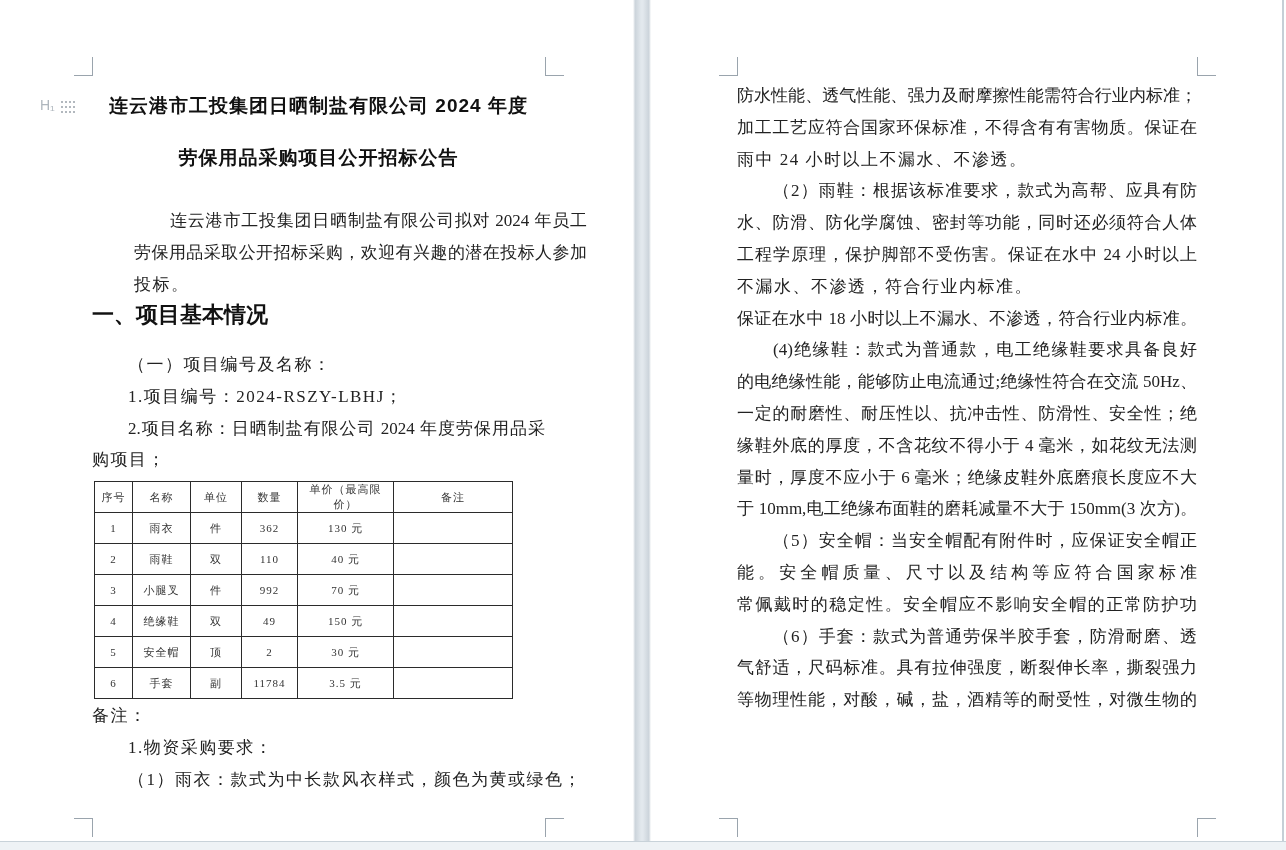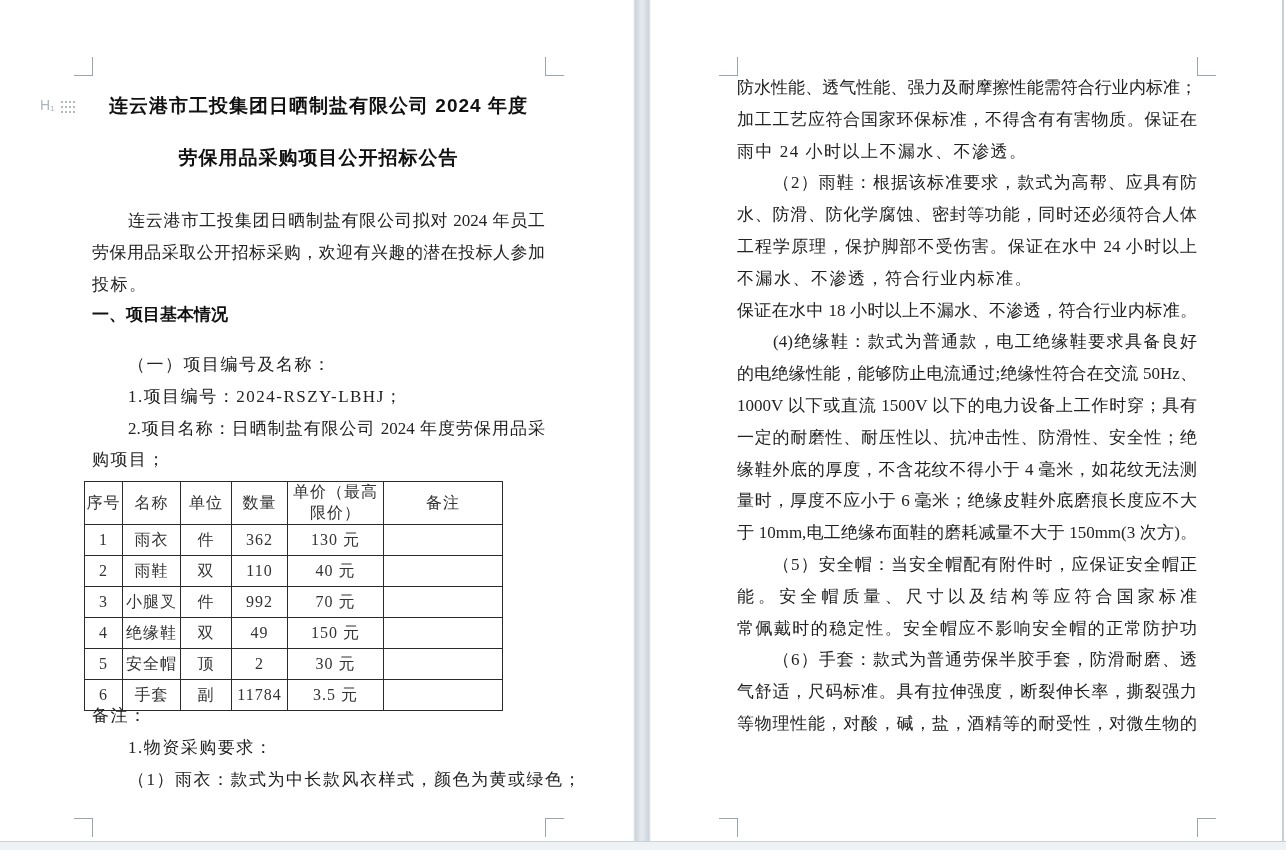--- a/index.html
+++ b/index.html
@@ -38,35 +38,35 @@
   .doc-title{
     position:absolute;left:92px;width:453px;text-align:center;
     font-family:"Liberation Sans","DejaVu Sans",sans-serif;
     font-weight:700;font-size:19px;color:#111;letter-spacing:1px;white-space:nowrap;
   }
   .t1{top:93px;} .t2{top:145px;}
 
   
   .tcol{position:absolute;font-size:17px;line-height:31.8px;color:#222;}
   .p1col{left:92px;width:453px;}
-  .p2col{left:86px;width:460px;top:72px;}
+  .p2col{left:86px;width:460px;top:80px;}
   .line{letter-spacing:1.5px;white-space:nowrap;}
   .line.fill{white-space:normal;text-align:justify;text-align-last:justify;letter-spacing:0;text-justify:inter-character;}
   .line.ind{text-indent:36px;}
-  .sec{font-family:"Liberation Sans","DejaVu Sans",sans-serif;font-weight:700;font-size:17px;color:#111;}
-
-  .intro{top:205px;}
+  .sec{font-family:"Liberation Sans","DejaVu Sans",sans-serif;font-weight:700;font-size:22px;color:#111;}
+
+  .intro{top:205px;margin-left:42px;}
   .sechead{position:absolute;left:92px;top:299px;line-height:31.8px;}
   .items{top:329px;margin-top:20px;}
   .notes{top:700px;}
 
   
   table.goods{
-    position:absolute;left:84px;top:481px;width:418px;border-collapse:collapse;
-    table-layout:fixed;font-size:16px;color:#333;border-radius:20px;
+    position:absolute;left:94px;top:481px;width:418px;border-collapse:collapse;
+    table-layout:fixed;font-size:11px;color:#333;border-radius:20px;
   }
   table.goods td,table.goods th{
     border:1px solid #2b2b2b;height:30px;text-align:center;vertical-align:middle;
     font-weight:normal;padding:0;letter-spacing:1px;overflow:hidden;
   }
   col.c0{width:38px;} col.c1{width:58px;} col.c2{width:51px;}
   col.c3{width:56px;} col.c4{width:96px;} col.c5{width:119px;}
 </style>
 </head>
 <body>
@@ -199,21 +199,20 @@
     <div class="line fill">防水性能、透气性能、强力及耐摩擦性能需符合行业内标准；</div>
     <div class="line fill">加工工艺应符合国家环保标准，不得含有有害物质。保证在</div>
     <div class="line">雨中 24 小时以上不漏水、不渗透。</div>
     <div class="line fill ind">（2）雨鞋：根据该标准要求，款式为高帮、应具有防</div>
     <div class="line fill">水、防滑、防化学腐蚀、密封等功能，同时还必须符合人体</div>
     <div class="line fill">工程学原理，保护脚部不受伤害。保证在水中 24 小时以上</div>
     <div class="line">不漏水、不渗透，符合行业内标准。</div>
     <div class="line fill">保证在水中 18 小时以上不漏水、不渗透，符合行业内标准。</div>
     <div class="line fill ind">(4)绝缘鞋：款式为普通款，电工绝缘鞋要求具备良好</div>
     <div class="line fill">的电绝缘性能，能够防止电流通过;绝缘性符合在交流 50Hz、</div>
-    <div class="line fill">1000V 以下或直流 1500V 以下的电力设备上工作时穿；具有</div>
     <div class="line fill">一定的耐磨性、耐压性以、抗冲击性、防滑性、安全性；绝</div>
     <div class="line fill">缘鞋外底的厚度，不含花纹不得小于 4 毫米，如花纹无法测</div>
     <div class="line fill">量时，厚度不应小于 6 毫米；绝缘皮鞋外底磨痕长度应不大</div>
     <div class="line fill">于 10mm,电工绝缘布面鞋的磨耗减量不大于 150mm(3 次方)。</div>
     <div class="line fill ind">（5）安全帽：当安全帽配有附件时，应保证安全帽正</div>
     <div class="line fill">能。安全帽质量、尺寸以及结构等应符合国家标准</div>
     <div class="line fill">常佩戴时的稳定性。安全帽应不影响安全帽的正常防护功</div>
     <div class="line fill ind">（6）手套：款式为普通劳保半胶手套，防滑耐磨、透</div>
     <div class="line fill">气舒适，尺码标准。具有拉伸强度，断裂伸长率，撕裂强力</div>
     <div class="line fill">等物理性能，对酸，碱，盐，酒精等的耐受性，对微生物的</div>

